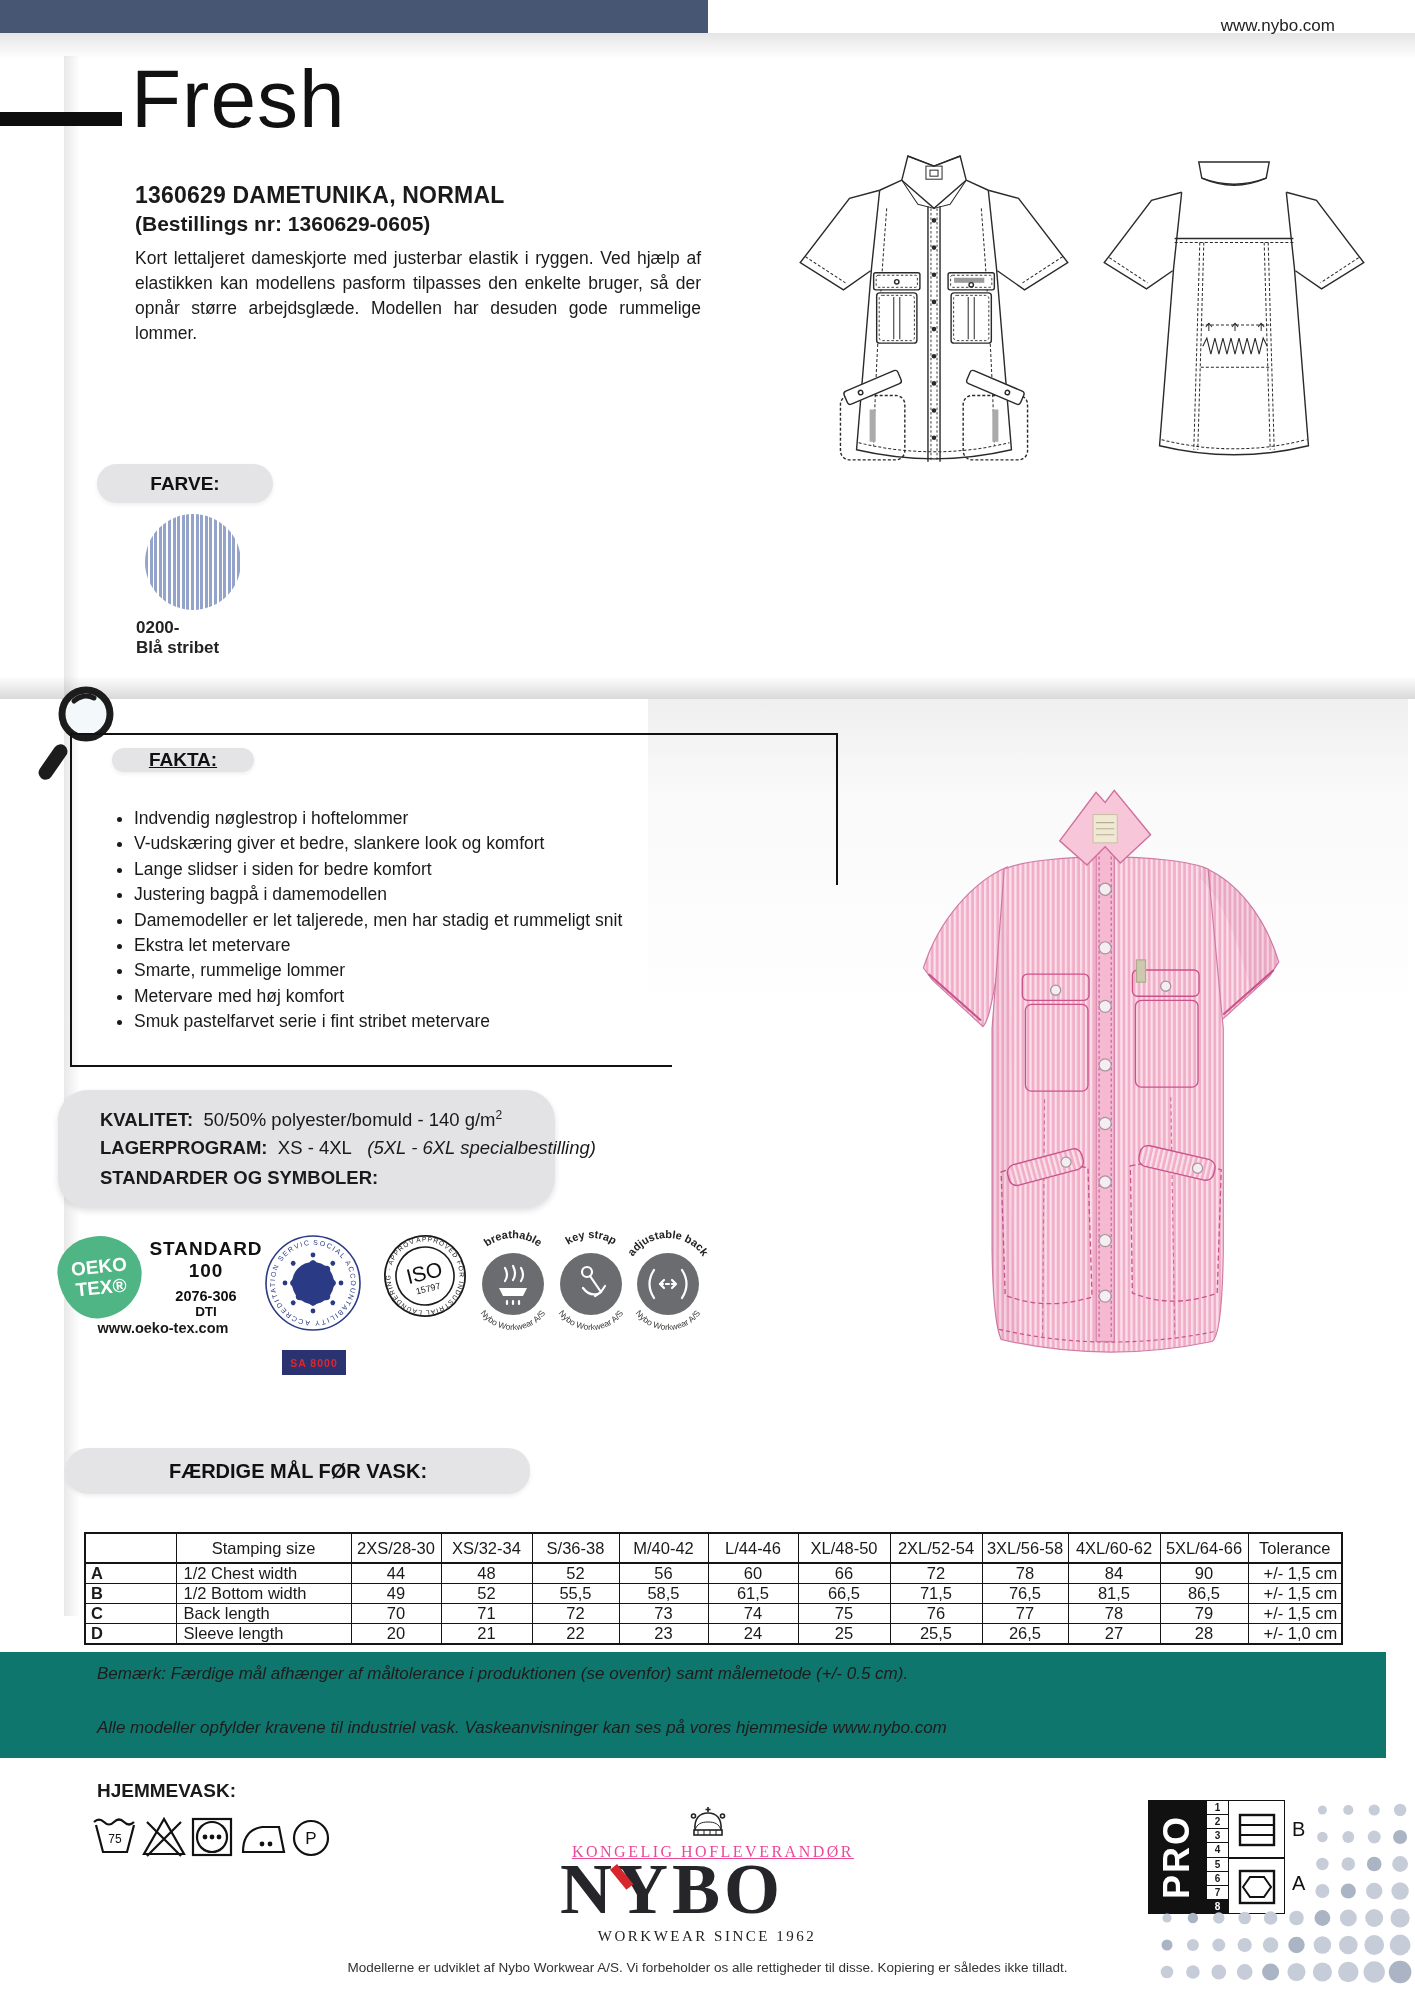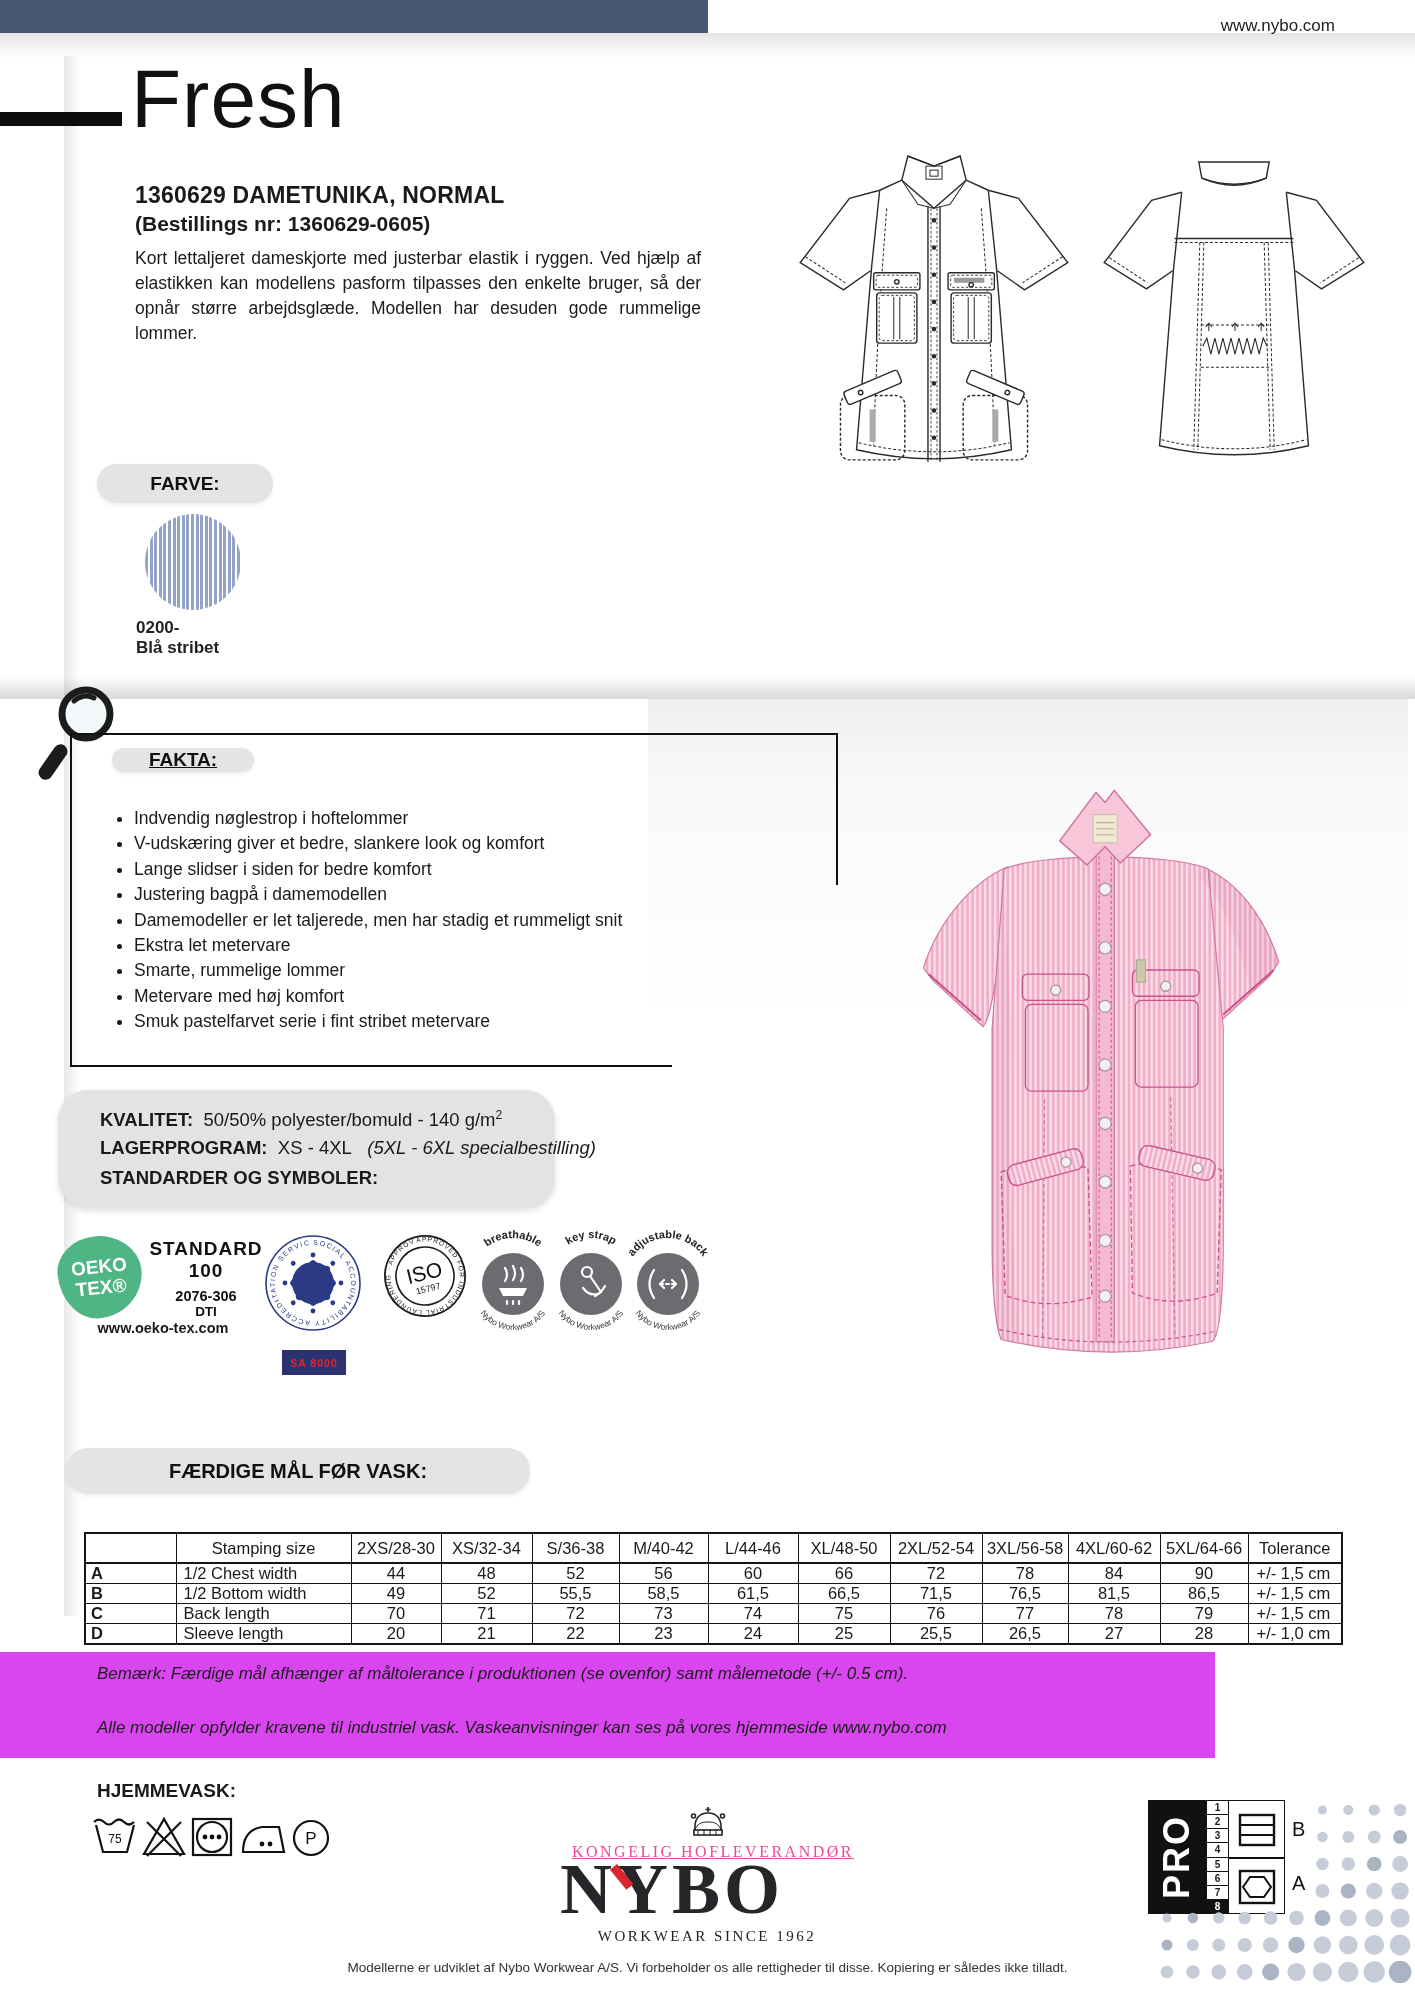--- a/index.html
+++ b/index.html
@@ -58,24 +58,24 @@
      display:flex;align-items:center;justify-content:center;color:#e0262d;
      font-size:10.5px;font-weight:bold;letter-spacing:1px;}
   
   .sizetable{left:84px;top:1532px;border-collapse:collapse;table-layout:fixed;}
   .sizetable th,.sizetable td{border:1.6px solid #151515;font-weight:normal;
      font-size:16.5px;text-align:center;padding:0;overflow:hidden;white-space:nowrap;}
   .sizetable thead th{height:28px;border-bottom-width:2.4px;}
   .sizetable tbody td,.sizetable tbody th{height:19px;}
   .sizetable .letter{text-align:left;padding-left:5px;font-weight:bold;}
   .sizetable .mname{text-align:left;padding-left:7px;}
-  .sizetable .tol{text-align:left;padding-left:8px;}
+  .sizetable .tol{text-align:left;padding-left:15px;}
   .sizetable{border:2.4px solid #151515;}
   
-  .noteband{left:0;top:1652px;width:1215px;height:106px;background:#d946ef;}
+  .noteband{left:0;top:1652px;width:1386px;height:106px;background:#0f766e;}
   .noteband div{position:absolute;left:97px;font-size:17px;font-style:italic;color:#1c1c1c;white-space:nowrap;}
   
   .washhead{left:97px;top:1780px;font-size:19px;font-weight:bold;}
   
   .tagtop{left:560px;top:1843px;width:294px;text-align:right;font-family:"Liberation Serif",serif;
      font-size:16px;letter-spacing:2.5px;color:#ec4899;text-decoration:underline;}
   .nybo{left:560px;top:1856px;width:294px;font-family:"Liberation Serif",serif;
      font-size:72px;font-weight:bold;letter-spacing:4px;color:#26262a;line-height:66px;}
   .logo-y{position:relative;display:inline-block;}
   .logo-y::after{content:"";position:absolute;left:1px;top:8px;width:26px;height:9px;

